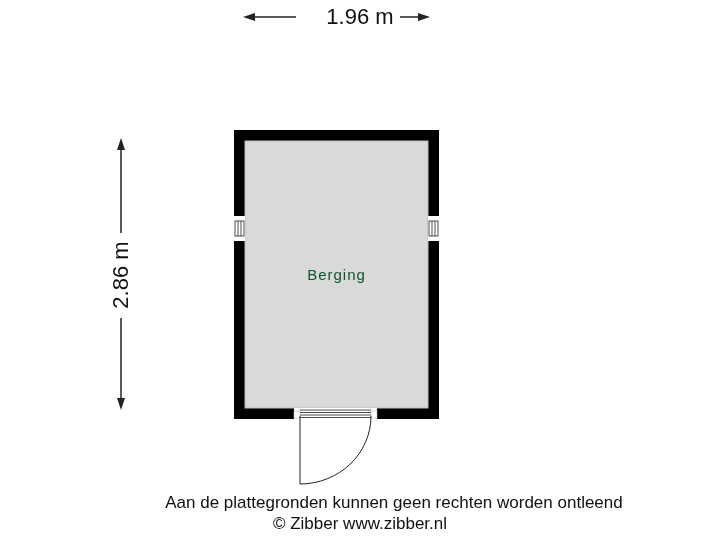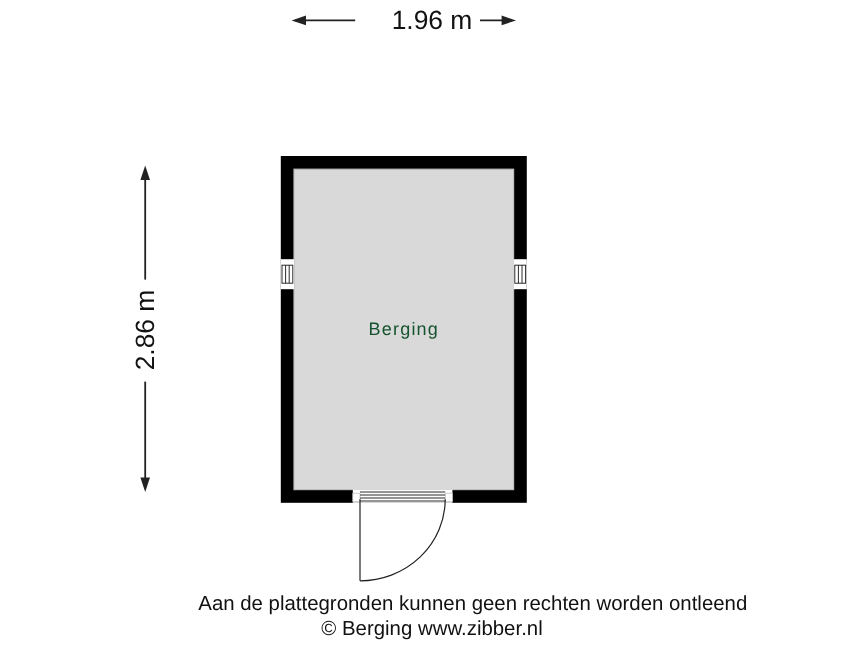--- a/index.html
+++ b/index.html
@@ -67,13 +67,13 @@
 
 <div class="abs dim-h-label">
   <span>1.96 m</span>
 </div>
 
 <div class="abs dim-v-label" style="left:84px; top:262px; width:74px; text-align:center; transform: rotate(-90deg);">2.86 m</div>
 
 <div class="abs room-label" style="left:245px; top:266px; width:183px; text-align:center;">Berging</div>
 
 <div class="abs footer" style="top:492px;padding-left:34px;">Aan de plattegronden kunnen geen rechten worden ontleend</div>
-<div class="abs footer" style="top:513px;">© Berging www.zibber.nl</div>
+<div class="abs footer" style="top:513px;">© Zibber www.zibber.nl</div>
 
 </body></html>

